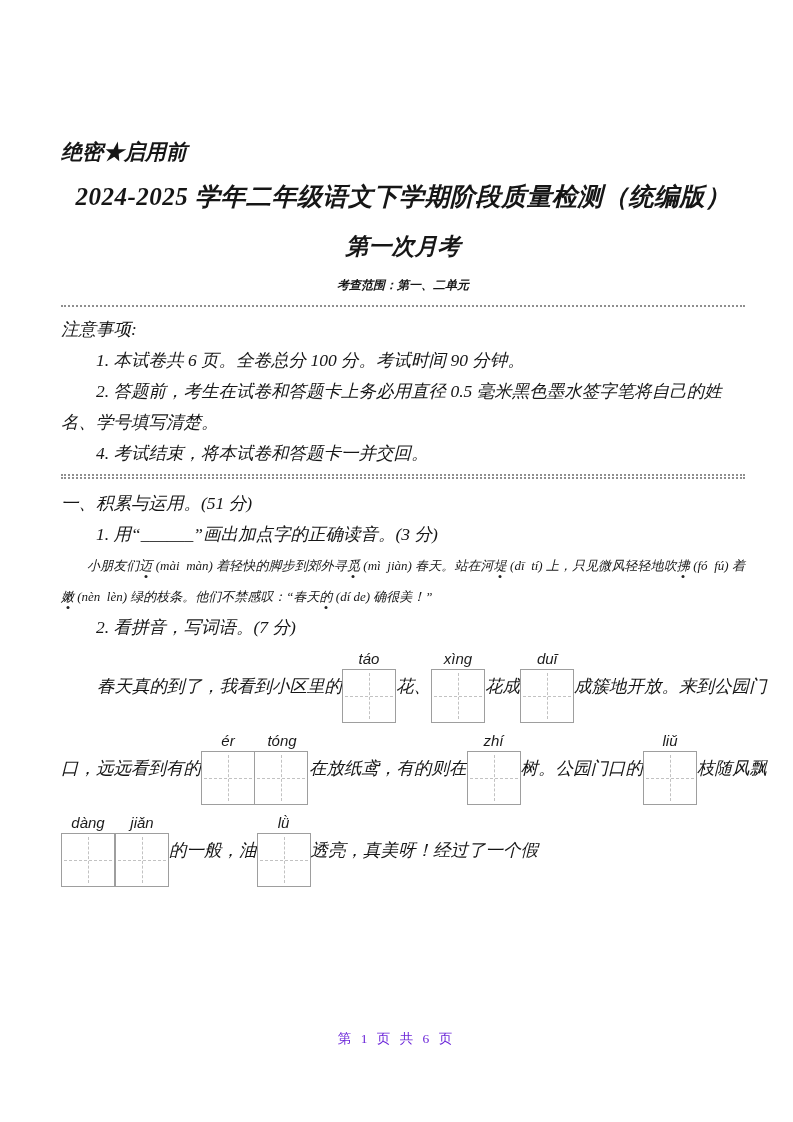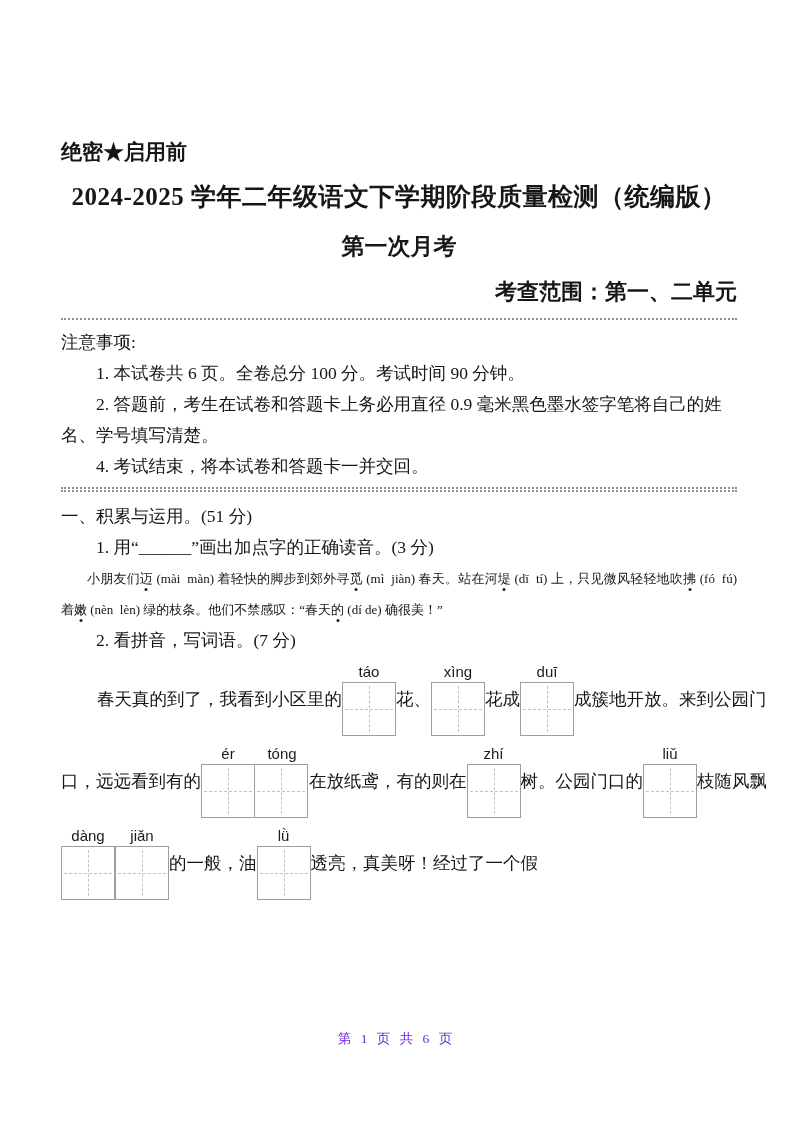--- a/index.html
+++ b/index.html
@@ -2,26 +2,26 @@
 <html><head>
 <meta charset="utf-8">
 <style>
   * { margin:0; padding:0; box-sizing:border-box; }
   html,body { background:#ffffff; }
   .page {
     width:793px; height:1122px; background:#ffffff; position:relative;
     font-family:"Liberation Serif","DejaVu Serif",serif;
     color:#161616; overflow:hidden;
   }
-  .content { position:absolute; left:61px; right:56px; top:0; }
+  .content { position:absolute; left:61px; right:48px; top:0;font-style:italic; }
 
   .secret { margin-top:138px; font-size:21px; font-weight:700; }
   .title  { margin-top:14px; text-align:center; font-size:25px; font-weight:700; letter-spacing:0.5px; }
   .subtitle { margin-top:18px; text-align:center; font-size:23px; font-weight:700; }
-  .scope { margin-top:15px; text-align:right; font-size:22px; font-weight:700; }
+  .scope { margin-top:15px; text-align:center; font-size:12px; font-weight:700; }
 
   .divider1 { margin-top:11px; border-top:2px dotted #8f8f8f; }
   .divider2 { margin-top:5px; height:5px; border-top:2px dotted #8f8f8f; border-bottom:2px dotted #8f8f8f; }
 
   .notice { margin-top:7px; font-size:17.5px; line-height:31px; }
   .notice p.item { text-indent:2em; }
 
   .section-heading { margin-top:9px; font-size:17.5px; line-height:31px; }
   .q-prompt { text-indent:2em; font-size:17.5px; line-height:31px; }
 
@@ -70,21 +70,21 @@
 
     <div class="subtitle">第一次月考</div>
 
     <div class="scope">考查范围：第一、二单元</div>
 
     <div class="divider1"></div>
 
     <div class="notice">
       <p>注意事项:</p>
       <p class="item">1. 本试卷共 6 页。全卷总分 100 分。考试时间 90 分钟。</p>
-      <p class="item">2. 答题前，考生在试卷和答题卡上务必用直径 0.9 毫米黑色墨水签字笔将自己的姓名、学号填写清楚。</p>
+      <p class="item">2. 答题前，考生在试卷和答题卡上务必用直径 0.5 毫米黑色墨水签字笔将自己的姓名、学号填写清楚。</p>
       <p class="item">4. 考试结束，将本试卷和答题卡一并交回。</p>
     </div>
 
     <div class="divider2"></div>
 
     <div class="section-heading">一、积累与运用。(51 分)</div>
 
     <div class="q-prompt">1. 用“______”画出加点字的正确读音。(3 分)</div>
 
     <div class="passage"><span>小朋友们</span><span class="dot-under">迈</span><span> (mài  màn) 着轻快的脚步到郊外寻</span><span class="dot-under">觅</span><span> (mì  jiàn) 春天。站在河</span><span class="dot-under">堤</span><span> (dī  tí) 上，只见微风轻轻地吹</span><span class="dot-under">拂</span><span> (fó  fú) 着</span><span class="dot-under">嫩</span><span> (nèn  lèn) 绿的枝条。他们不禁感叹：“春天</span><span class="dot-under">的</span><span> (dí de) 确很美！”</span></div>

